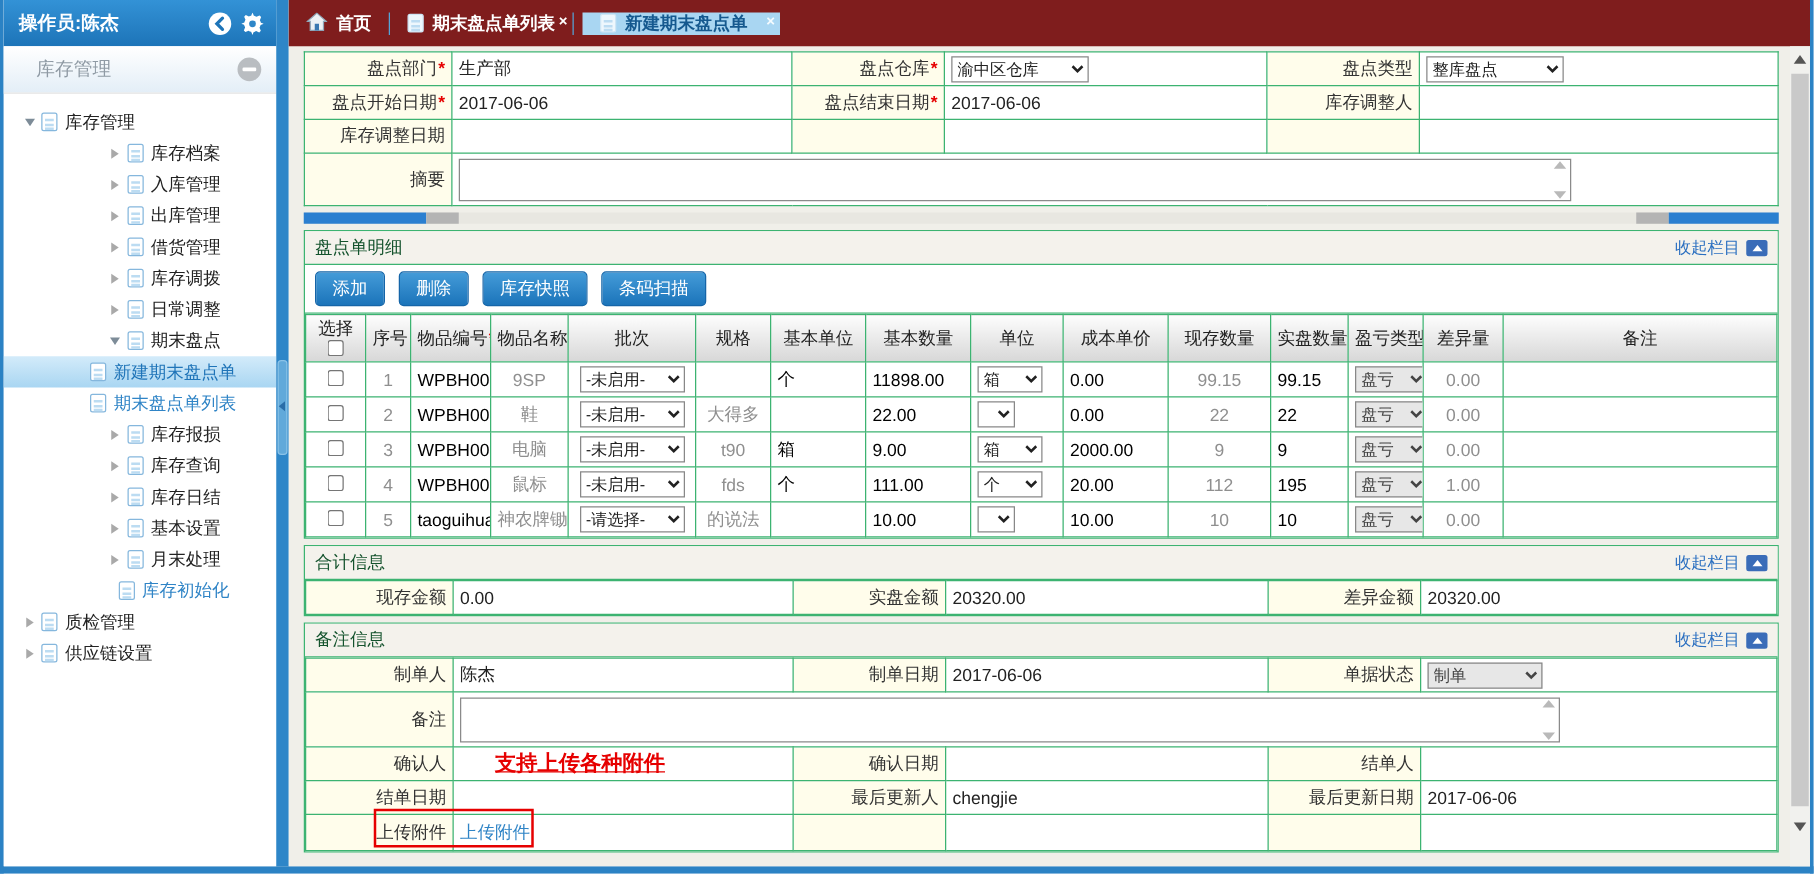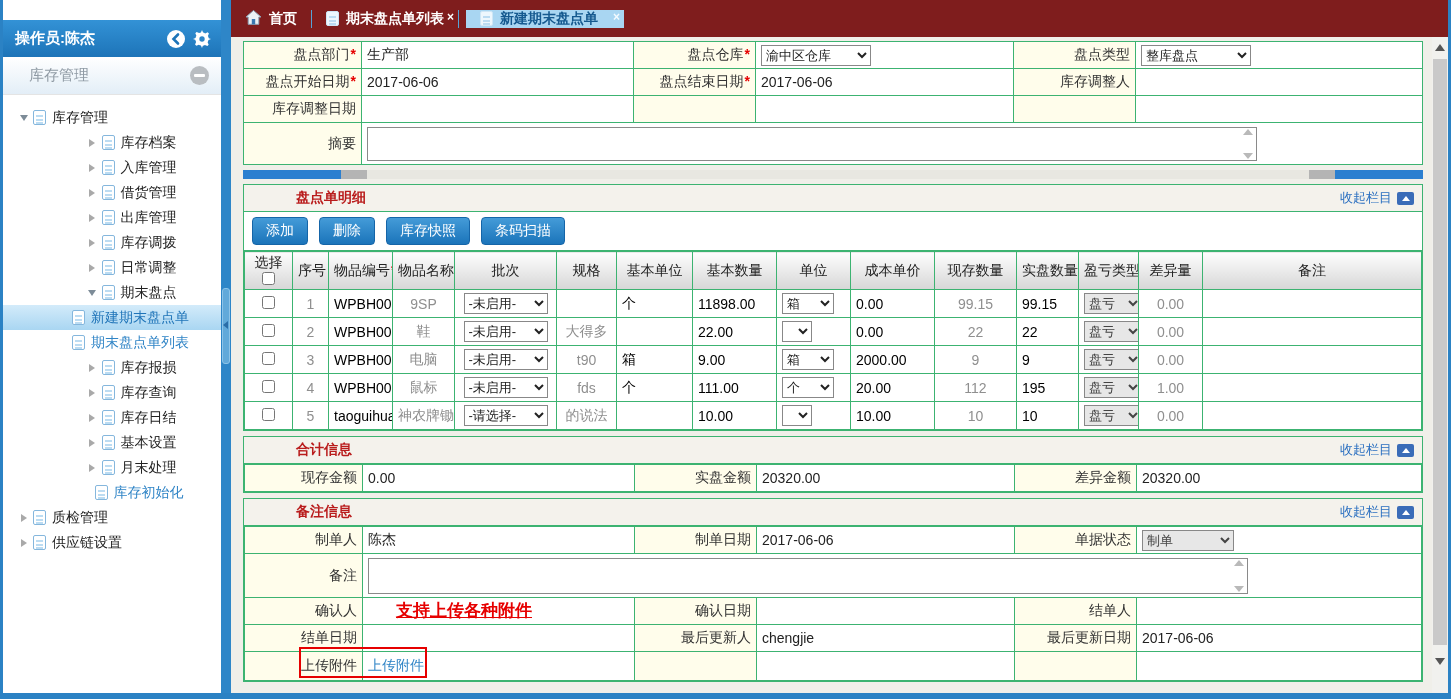--- a/index.html
+++ b/index.html
@@ -2,21 +2,21 @@
 <html><head>
 <meta charset="utf-8">
 <style>
   * { box-sizing: border-box; margin: 0; padding: 0; }
   html,body { width:1451px; height:699px; overflow:hidden;
     font-family:"Liberation Sans","DejaVu Sans",sans-serif; }
   .window { width:1451px; height:699px; border-left:3px solid #2b82c4;
     border-right:3px solid #2b82c4; border-bottom:6px solid #2b82c4;
     background:#fff; display:flex; }
   
-  .sidebar { width:218px; display:flex; flex-direction:column; background:#fff; flex:none;margin-top:20px; }
+  .sidebar { width:218px; display:flex; flex-direction:column; background:#fff; flex:none; }
   .sb-header { height:37px; background:linear-gradient(#3392d6,#1d74b8); color:#fff;
     font-weight:bold; font-size:15px; display:flex; align-items:center; padding:0 8px 0 12px; flex:none; }
   .sb-header .spacer { flex:1; }
   .icon-btn { width:22px; height:22px; display:flex; align-items:center; justify-content:center; margin-left:4px; cursor:pointer; }
   .sb-panel-header { height:38px; background:linear-gradient(#ffffff,#e3eef7); display:flex;
     align-items:center; padding:0 12px 0 26px; border-bottom:1px solid #e4e4e4; flex:none; }
   .sb-panel-title { color:#8f9aa4; font-size:15px; }
   .minus-circle { margin-left:auto; width:19px; height:19px; border-radius:50%; background:#b9bdc1;
     position:relative; }
   .minus-circle::after { content:""; position:absolute; left:4px; right:4px; top:8px; height:3px; background:#fff; border-radius:1px; }
@@ -72,21 +72,21 @@
   .hscroll { height:9px; background:#e8e7e1; margin:5px 0; position:relative; }
   .hs-seg { position:absolute; top:0; bottom:0; }
   .hs-b1 { left:0; width:98px; background:#2b7fd0; }
   .hs-g1 { left:98px; width:26px; background:#b4b4b4; }
   .hs-g2 { right:88px; width:26px; background:#b4b4b4; }
   .hs-b2 { right:0; width:88px; background:#2b7fd0; }
   
   .section { border:1px solid #3cb371; background:#fff; margin-bottom:5px; position:relative; }
   .sec-header { height:27px; background:#f4f2ec; border-bottom:1px solid #3cb371; display:flex;
     align-items:center; padding:0 8px; }
-  .sec-title { color:#b91c1c; font-weight:bold; font-size:14px;margin-left:44px; }
+  .sec-title { color:#14532d; font-weight:normal; font-size:14px; }
   .collapse-ctl { margin-left:auto; display:flex; align-items:center; gap:5px; color:#2a6fc0; font-size:13px; cursor:pointer; }
   .collapse-icon { width:17px; height:13px; background:#3a6cb8; border-radius:2px; position:relative; }
   .collapse-icon::after { content:""; position:absolute; left:5px; top:4px; width:0; height:0;
     border-bottom:5px solid #fff; border-left:4px solid transparent; border-right:4px solid transparent; }
   .toolbar { padding:5px 8px; border-bottom:1px solid #3cb371; display:flex; gap:11px; }
   .btn { background:linear-gradient(#449bd8,#1b74ba); color:#fff; border:1px solid #1565a8;
     border-radius:4px; font-size:14px; padding:4px 13px; cursor:pointer; font-family:inherit; }
   
   table.dgrid th { background:linear-gradient(#fdfdfd,#d7d7d7); font-weight:normal; color:#222; height:38px; text-align:center; }
   table.dgrid td { height:28px; }
@@ -157,28 +157,28 @@
             <i class="tri-r"></i>
           </span>
           <span class="doc-icon"></span>
           <span class="ti-label">入库管理</span>
         </div>
       <div class="tree-item lv1">
           <span class="exp">
             <i class="tri-r"></i>
           </span>
           <span class="doc-icon"></span>
+          <span class="ti-label">出库管理</span>
+        </div>
+      <div class="tree-item lv1">
+          <span class="exp">
+            <i class="tri-r"></i>
+          </span>
+          <span class="doc-icon"></span>
           <span class="ti-label">借货管理</span>
-        </div>
-      <div class="tree-item lv1">
-          <span class="exp">
-            <i class="tri-r"></i>
-          </span>
-          <span class="doc-icon"></span>
-          <span class="ti-label">出库管理</span>
         </div>
       <div class="tree-item lv1">
           <span class="exp">
             <i class="tri-r"></i>
           </span>
           <span class="doc-icon"></span>
           <span class="ti-label">库存调拨</span>
         </div>
       <div class="tree-item lv1">
           <span class="exp">

